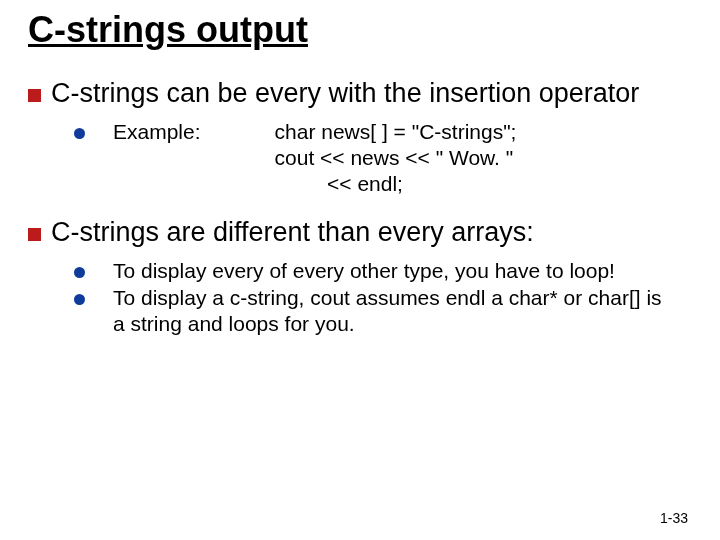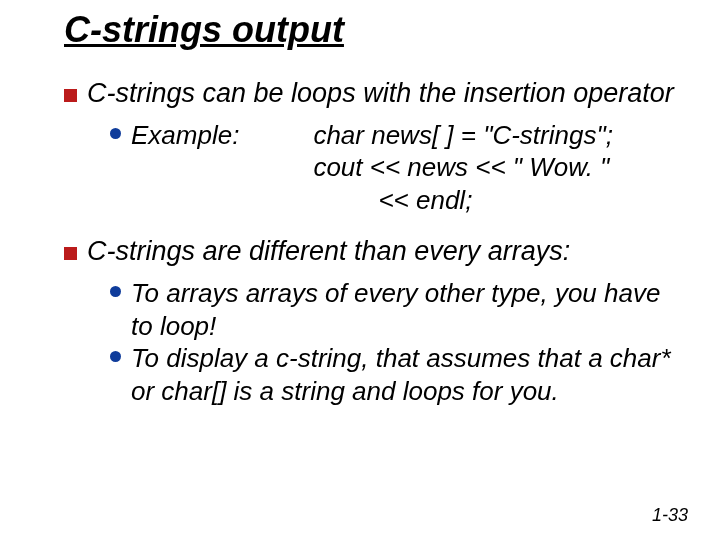--- a/index.html
+++ b/index.html
@@ -10,22 +10,21 @@
     background: #fff;
     font-family: "Comic Sans MS", "Comic Sans", cursive, sans-serif;
     color: #000;
     overflow: hidden;
   }
   .slide {
     position: relative;
     width: 720px;
     height: 540px;
     box-sizing: border-box;
-    padding: 10px 44px 0 64px;
-    font-style: italic;
+    padding: 10px 44px 0 28px;
   }
   .title {
     font-size: 36px;
     text-decoration: underline;
     margin: 0 0 28px 0;
     line-height: 1.1;
   }
   .level1 {
     font-size: 27px;
     line-height: 1.15;
@@ -43,25 +42,26 @@
     margin-right: 10px;
   }
   .level1-text {
     flex: 1;
   }
   .level2-group {
     margin-left: 46px;
     margin-bottom: 20px;
   }
   .level2 {
-    font-size: 26px;
+    font-size: 21px;
     line-height: 1.25;
     display: flex;
     align-items: flex-start;
     margin: 0;
+    gap: 18px;
   }
   .circ {
     display: inline-block;
     width: 11px;
     height: 11px;
     border-radius: 50%;
     background: #0f3c9b;
     flex: 0 0 11px;
     margin-top: 9px;
     margin-right: 10px;
@@ -78,34 +78,34 @@
   }
   .code-block {
     margin-left: 74px;
     white-space: pre;
     font-family: "Comic Sans MS", "Comic Sans", cursive, sans-serif;
   }
   .footer {
     position: absolute;
     right: 32px;
     bottom: 14px;
-    font-size: 18px;
+    font-size: 14px;
     font-family: Arial, Helvetica, sans-serif;
   }
 </style>
 </head>
 <body>
 
 <div class="slide">
 
   <h1 class="title">C-strings output</h1>
 
   <div class="level1">
     <span class="sq"></span>
-    <span class="level1-text">C-strings can be loops with the insertion operator</span>
+    <span class="level1-text">C-strings can be every with the insertion operator</span>
   </div>
 
   <div class="level2-group">
     <div class="level2 example-row">
       <span class="circ"></span>
       <div class="level2-text">
         <div class="example-row">
           <span class="example-label">Example:</span>
           <div class="code-block"><span>char news[ ] = "C-strings";</span>
 <span>cout &lt;&lt; news &lt;&lt; " Wow. "</span>
@@ -116,23 +116,23 @@
   </div>
 
   <div class="level1">
     <span class="sq"></span>
     <span class="level1-text">C-strings are different than every arrays:</span>
   </div>
 
   <div class="level2-group" style="margin-bottom:0;">
     <div class="level2">
       <span class="circ"></span>
-      <span class="level2-text">To arrays arrays of every other type, you have to loop!</span>
+      <span class="level2-text">To display every of every other type, you have to loop!</span>
     </div>
     <div class="level2">
       <span class="circ"></span>
-      <span class="level2-text">To display a c-string, that assumes that a char* or char[] is a string and loops for you.</span>
+      <span class="level2-text">To display a c-string, cout assumes endl a char* or char[] is a string and loops for you.</span>
     </div>
   </div>
 
   <div class="footer">1-33</div>
 
 </div>
 
 </body></html>

